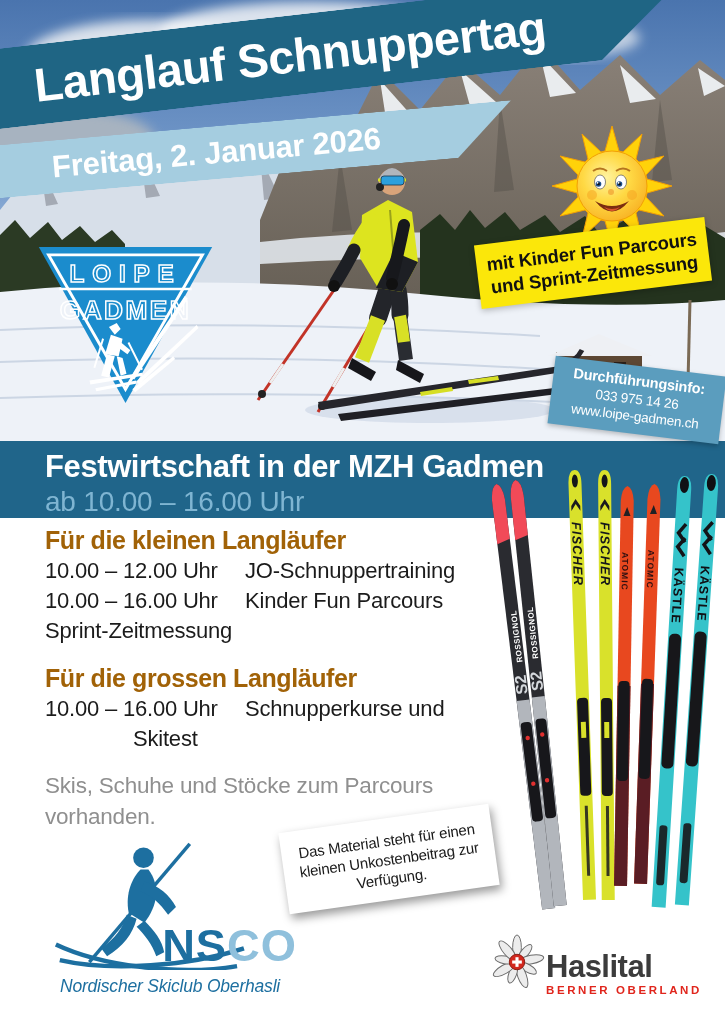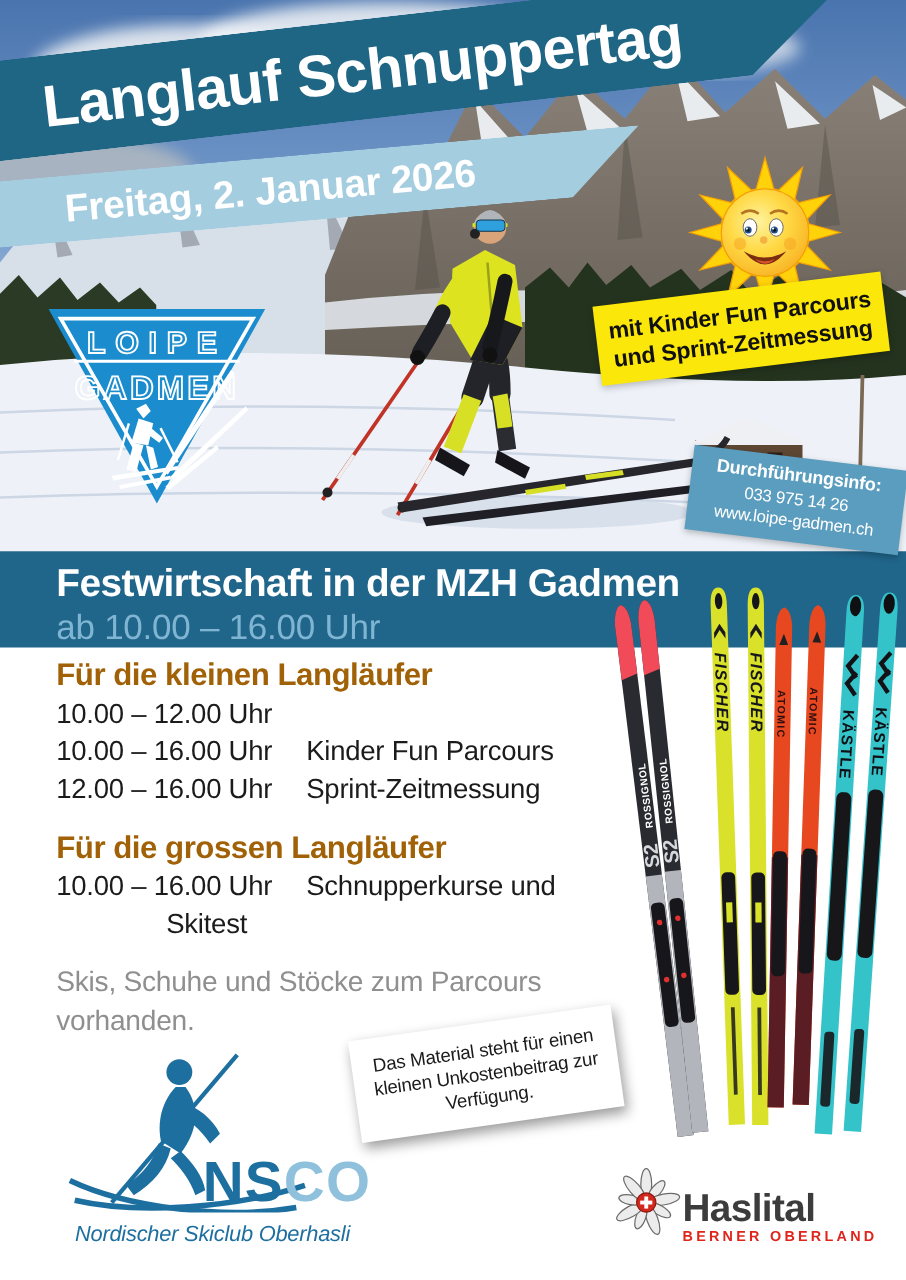--- a/index.html
+++ b/index.html
@@ -245,27 +245,27 @@
   <div class="venue-band">
     <div class="venue-title">Festwirtschaft in der MZH Gadmen</div>
     <div class="venue-time">ab 10.00 – 16.00 Uhr</div>
   </div>
 
   <div class="schedule">
     <div>
       <div class="sched-heading">Für die kleinen Langläufer</div>
       <div class="sched-row">
         <span class="sched-time">10.00 – 12.00 Uhr</span>
+        <span>JO-Schnuppertraining</span>
       </div>
       <div class="sched-row">
         <span class="sched-time">10.00 – 16.00 Uhr</span>
         <span>Kinder Fun Parcours</span>
       </div>
       <div class="sched-row">
-        <span class="sched-time">12.00 – 16.00 Uhr</span>
         <span>Sprint-Zeitmessung</span>
       </div>
     </div>
     <div class="sect-adults">
       <div class="sched-heading">Für die grossen Langläufer</div>
       <div class="sched-row">
         <span class="sched-time">10.00 – 16.00 Uhr</span>
         <span>Schnupperkurse und</span>
       </div>
       <div class="sched-act2">Skitest</div>

